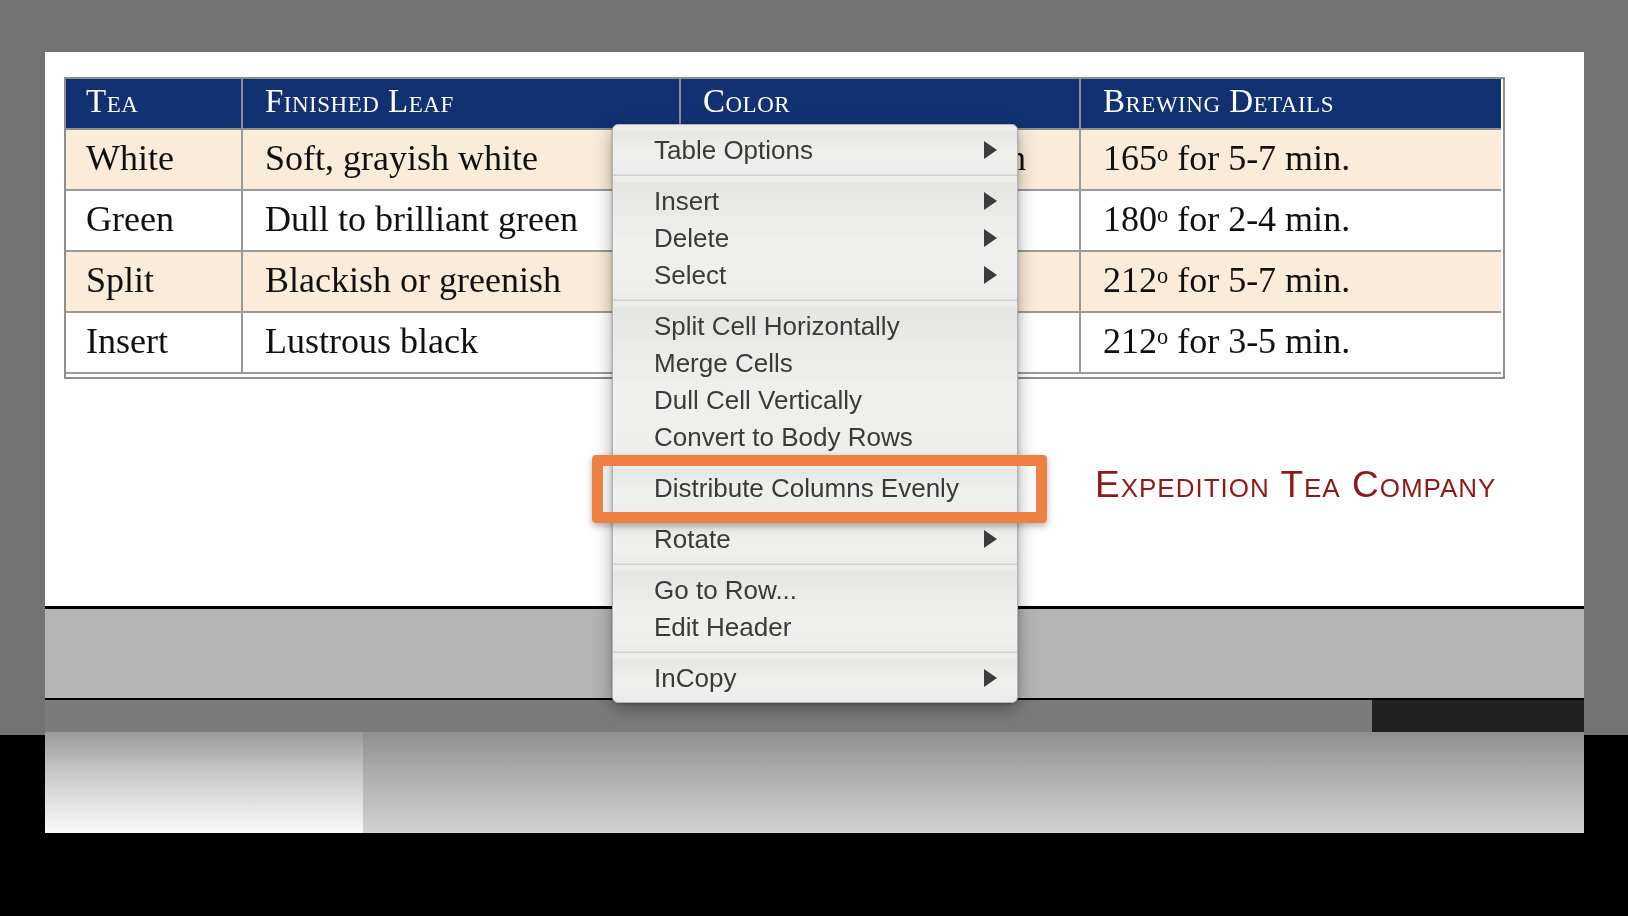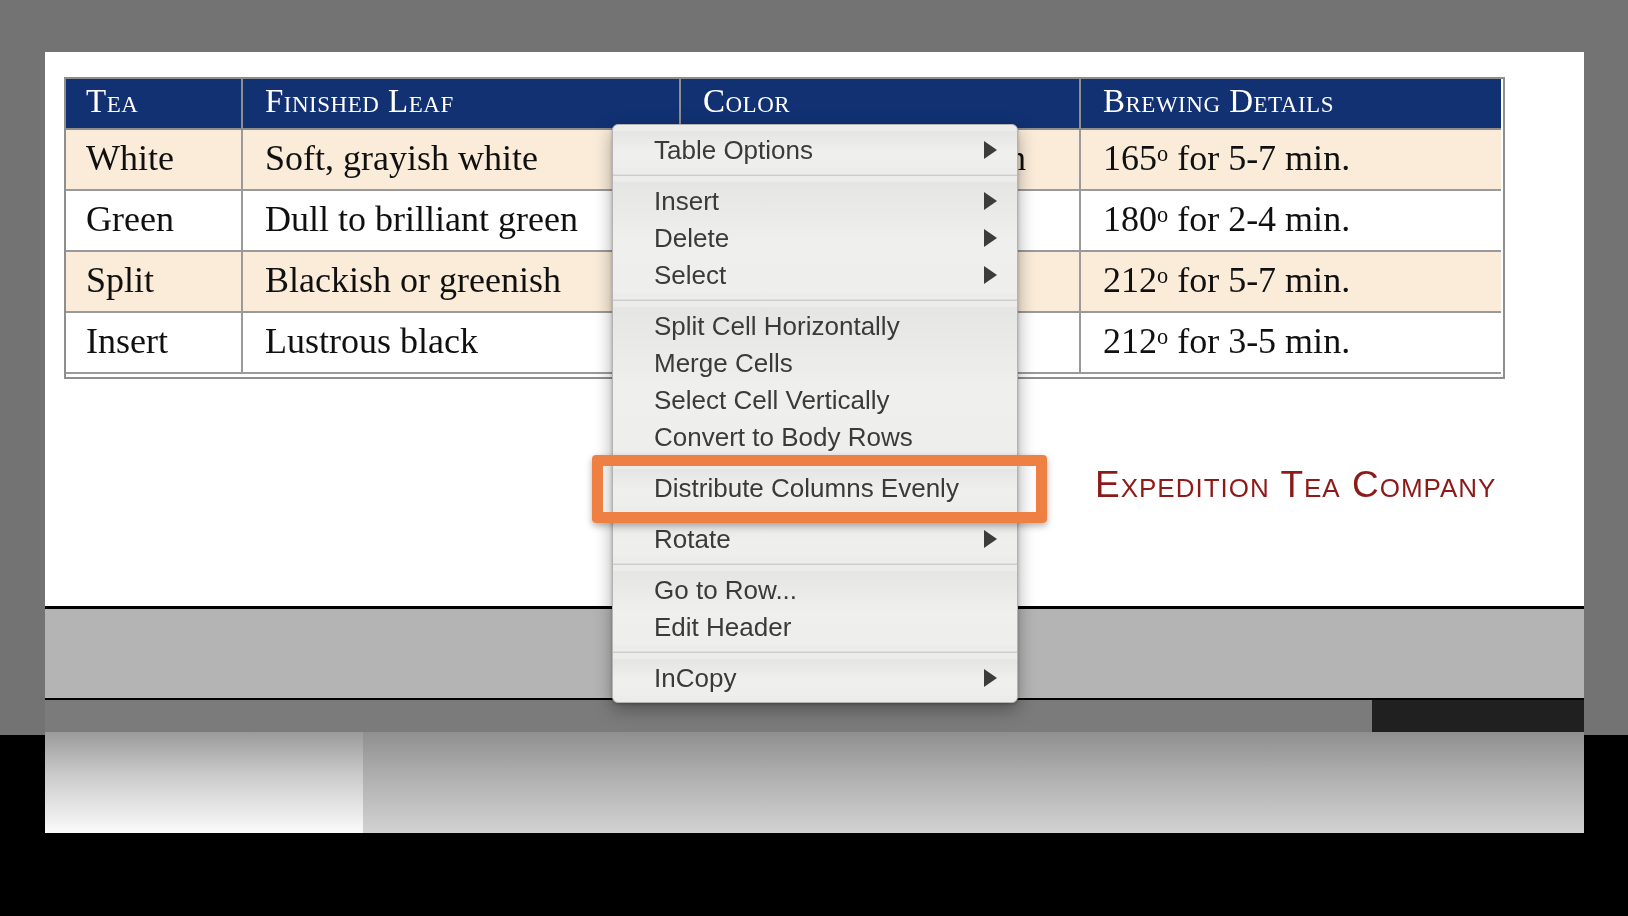--- a/index.html
+++ b/index.html
@@ -303,21 +303,21 @@
     <div class="sep"></div>
 
     <div class="grp">
       <div class="mi">
         <span class="label">Split Cell Horizontally</span>
       </div>
       <div class="mi">
         <span class="label">Merge Cells</span>
       </div>
       <div class="mi">
-        <span class="label">Select Cell Vertically</span>
+        <span class="label">Dull Cell Vertically</span>
       </div>
       <div class="mi">
         <span class="label">Convert to Body Rows</span>
       </div>
     </div>
 
     <div class="sep"></div>
 
     <div class="grp">
       <div class="mi">

